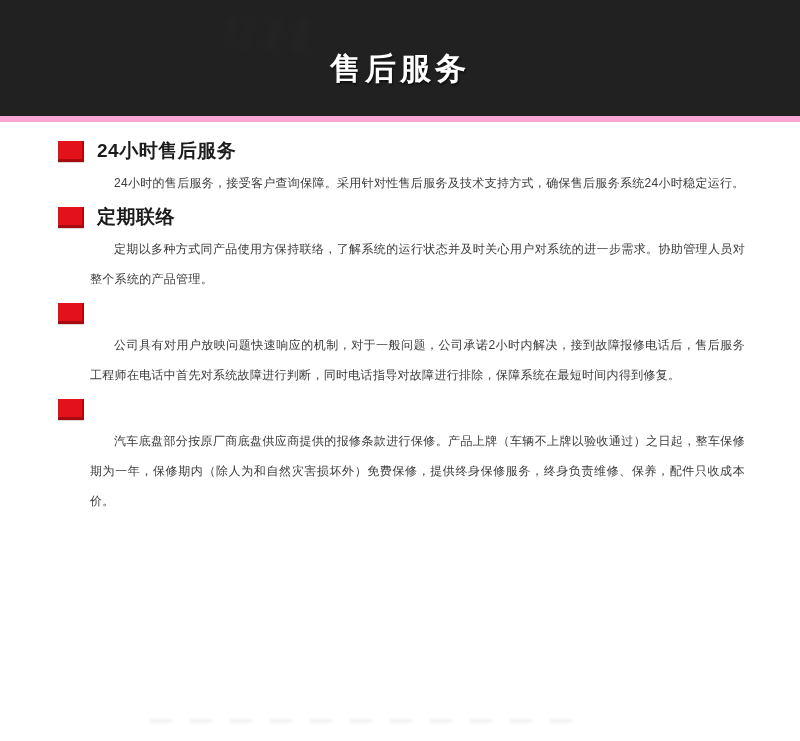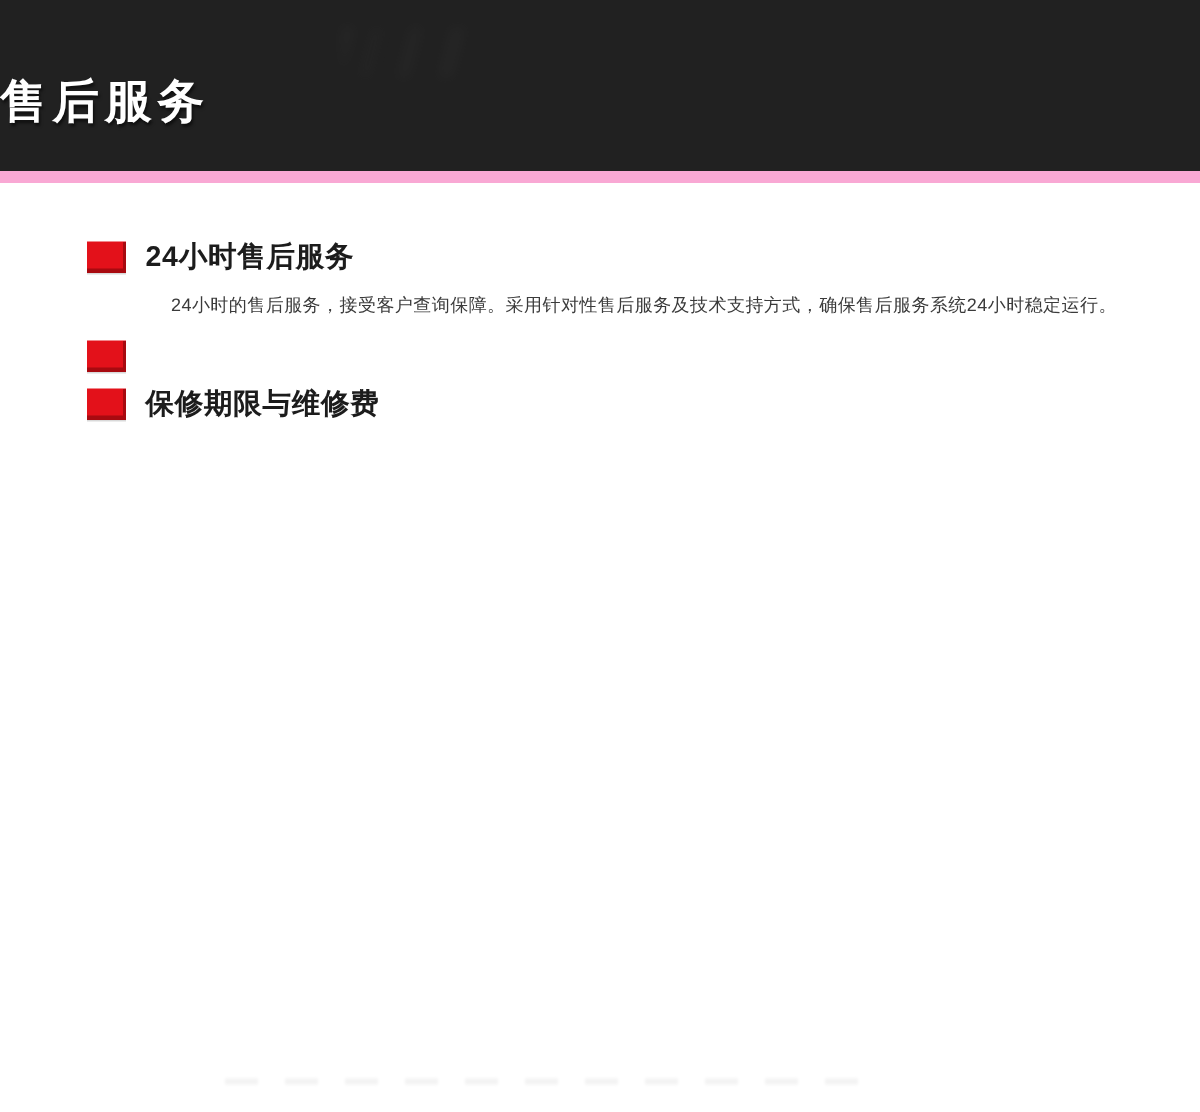--- a/index.html
+++ b/index.html
@@ -18,24 +18,24 @@
     --heading-color: #1c1c1c;
     --body-color: #3b3b3b;
   }
 
   
   .header {
     position: relative;
     width: 800px;
     height: 122px;
     background: var(--header-bg);
-    border-bottom: 8px solid #f9a8d4;
+    border-bottom: 6px solid #f9a8d4;
     display: flex;
     align-items: center;
-    justify-content: flex-start;
+    justify-content: center;
     overflow: hidden;
   }
   .header-title {
     position: relative;
     margin-top: 22px;
     color: #ffffff;
     font-size: 31px;
     font-weight: 700;
     letter-spacing: 4px;
     text-shadow: 1px 2px 2px rgba(0,0,0,0.55);
@@ -53,21 +53,21 @@
         rgba(60,60,60,0.3) 20px 26px, transparent 26px 44px,
         rgba(70,70,70,0.28) 44px 52px, transparent 52px 70px,
         rgba(65,65,65,0.3) 70px 80px, transparent 80px 100%);
     filter: blur(4px);
     opacity: 0.45;
     z-index: 1;
   }
 
   
   .content {
-    padding: 36px 55px 0 58px;
+    padding: 16px 55px 0 58px;
   }
   .section { margin: 0 0 6px 0; }
   .section-heading-row {
     display: flex;
     align-items: center;
     height: 26px;
     margin-bottom: 4px;
   }
   .bullet {
     width: 26px;
@@ -121,25 +121,37 @@
       <span class="bullet"></span>
       <span class="section-heading-label">24小时售后服务</span>
     </div>
     <div class="section-paragraphs">
         <p class="para">24小时的售后服务，接受客户查询保障。采用针对性售后服务及技术支持方式，确保售后服务系统24小时稳定运行。</p>
       </div>
   </div>
     <div class="section">
     <div class="section-heading-row">
       <span class="bullet"></span>
+      <span class="section-heading-label">定期联络</span>
     </div>
     <div class="section-paragraphs">
+        <p class="para">定期以多种方式同产品使用方保持联络，了解系统的运行状态并及时关心用户对系统的进一步需求。协助管理人员对整个系统的产品管理。</p>
       </div>
   </div>
     <div class="section">
     <div class="section-heading-row">
       <span class="bullet"></span>
-      <span class="section-heading-label">保修期限与维修费</span>
     </div>
+    <div class="section-paragraphs">
+        <p class="para">公司具有对用户放映问题快速响应的机制，对于一般问题，公司承诺2小时内解决，接到故障报修电话后，售后服务工程师在电话中首先对系统故障进行判断，同时电话指导对故障进行排除，保障系统在最短时间内得到修复。</p>
+      </div>
+  </div>
+    <div class="section">
+    <div class="section-heading-row">
+      <span class="bullet"></span>
+    </div>
+    <div class="section-paragraphs">
+        <p class="para">汽车底盘部分按原厂商底盘供应商提供的报修条款进行保修。产品上牌（车辆不上牌以验收通过）之日起，整车保修期为一年，保修期内（除人为和自然灾害损坏外）免费保修，提供终身保修服务，终身负责维修、保养，配件只收成本价。</p>
+      </div>
   </div>
   </div>
 
 <div class="faint-artifact"></div>
 
 </body></html>

